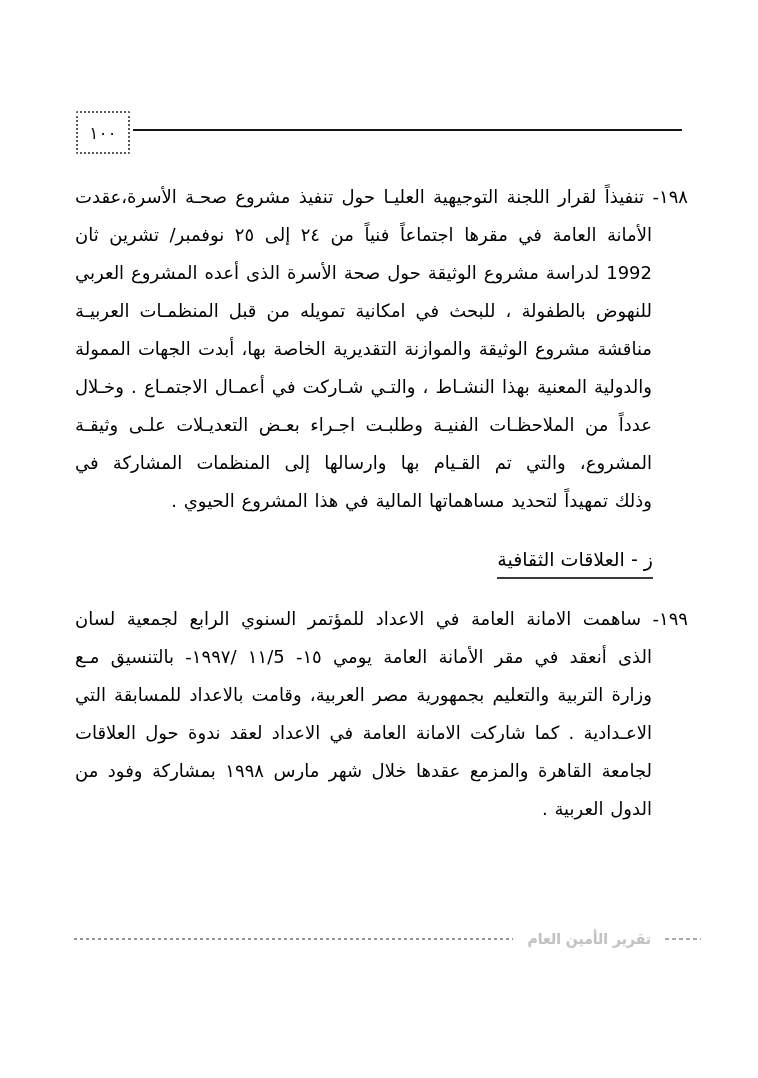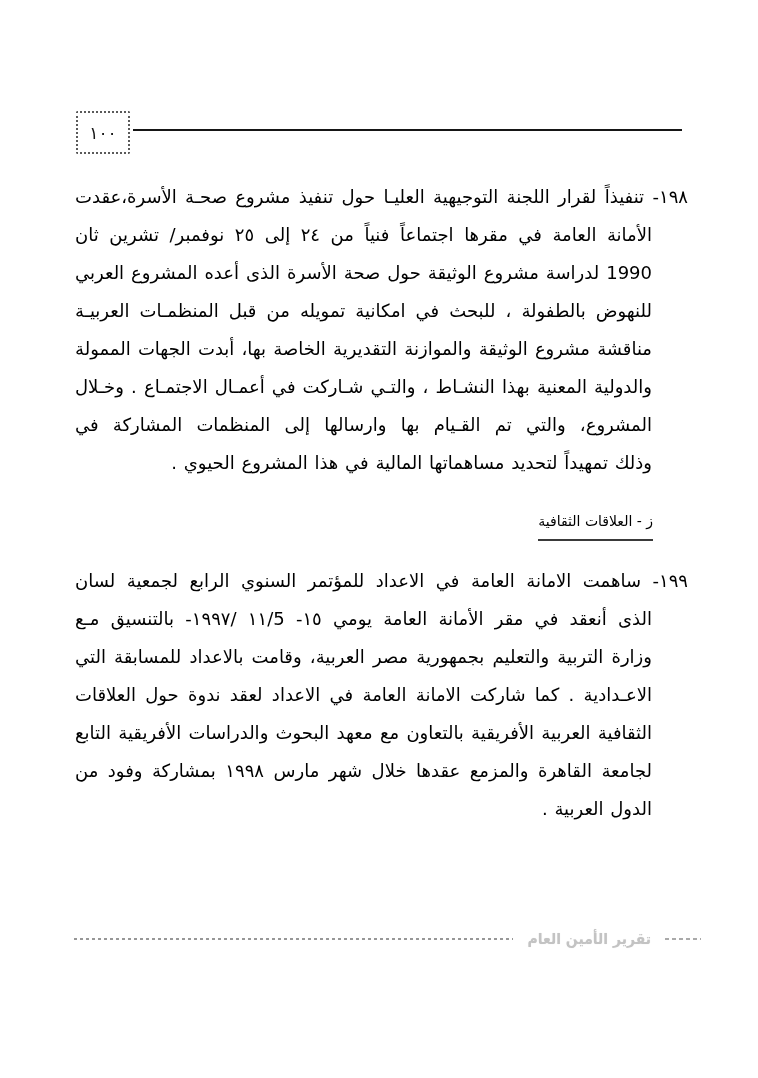--- a/index.html
+++ b/index.html
@@ -28,21 +28,21 @@
   .para { padding-right:36px; }
   .jline {
     display:block; height:38px; line-height:38px; overflow:hidden;
     text-align:justify; text-align-last:justify;
     word-spacing:1px;
   }
   .jline.first { margin-right:-36px; }
   .jline.natural { text-align-last:right; }
   .section-header {
     direction:rtl; text-align:right;
-    margin:26px 35px 20px 0; font-size:14px; font-weight:normal;
+    margin:26px 35px 20px 0; font-size:19px; font-weight:normal;
     height:34px; line-height:26px;
   }
   .section-header .underlined {
     display:inline-block; padding-bottom:5px;
     border-bottom:2px solid #3a3a3a;
   }
   
   .footer {
     position:absolute; left:74px; top:929px; width:627px; height:20px;
     display:flex; align-items:center; direction:ltr;font-weight:bold;
@@ -71,38 +71,38 @@
   <div class="pagenum-box">
     <span>١٠٠</span>
   </div>
   <div class="head-rule"></div>
 
   <div class="text-block">
 
     <div class="para">
       <div class="jline first">١٩٨- تنفيذاً لقرار اللجنة التوجيهية العليـا حول تنفيذ مشروع صحـة الأسرة،عقدت</div>
       <div class="jline">الأمانة العامة في مقرها اجتماعاً فنياً من ٢٤ إلى ٢٥ نوفمبر/ تشرين ثان</div>
-      <div class="jline">1990 لدراسة مشروع الوثيقة حول صحة الأسرة الذى أعده المشروع العربي</div>
+      <div class="jline">1992 لدراسة مشروع الوثيقة حول صحة الأسرة الذى أعده المشروع العربي</div>
       <div class="jline">للنهوض بالطفولة ، للبحث في امكانية تمويله من قبل المنظمـات العربيـة</div>
       <div class="jline">مناقشة مشروع الوثيقة والموازنة التقديرية الخاصة بها، أبدت الجهات الممولة</div>
       <div class="jline">والدولية المعنية بهذا النشـاط ، والتـي شـاركت في أعمـال الاجتمـاع . وخـلال</div>
+      <div class="jline">عدداً من الملاحظـات الفنيـة وطلبـت اجـراء بعـض التعديـلات علـى وثيقـة</div>
       <div class="jline">المشروع، والتي تم القـيام بها وارسالها إلى المنظمات المشاركة في المشروع،</div>
       <div class="jline natural">وذلك تمهيداً لتحديد مساهماتها المالية في هذا المشروع الحيوي .</div>
     </div>
 
     <h3 class="section-header">
       <span class="underlined">ز - العلاقات الثقافية</span>
     </h3>
 
     <div class="para">
       <div class="jline first">١٩٩- ساهمت الامانة العامة في الاعداد للمؤتمر السنوي الرابع لجمعية لسان العرب</div>
       <div class="jline">الذى أنعقد في مقر الأمانة العامة يومي ١٥- ١١/5 /١٩٩٧- بالتنسيق مـع</div>
       <div class="jline">وزارة التربية والتعليم بجمهورية مصر العربية، وقامت بالاعداد للمسابقة التي</div>
       <div class="jline">الاعـدادية . كما شاركت الامانة العامة في الاعداد لعقد ندوة حول العلاقات</div>
-      <div class="jline">الثقافية العربية الأفريقية بالتعاون مع معهد البحوث والدراسات الأفريقية التابع</div>
       <div class="jline">لجامعة القاهرة والمزمع عقدها خلال شهر مارس ١٩٩٨ بمشاركة وفود من</div>
       <div class="jline natural">الدول العربية .</div>
     </div>
 
   </div>
 
   <div class="footer">
     <div class="dot-seg"></div>
     <div class="watermark">تقرير الأمين العام</div>
     <div class="dash-seg"></div>

